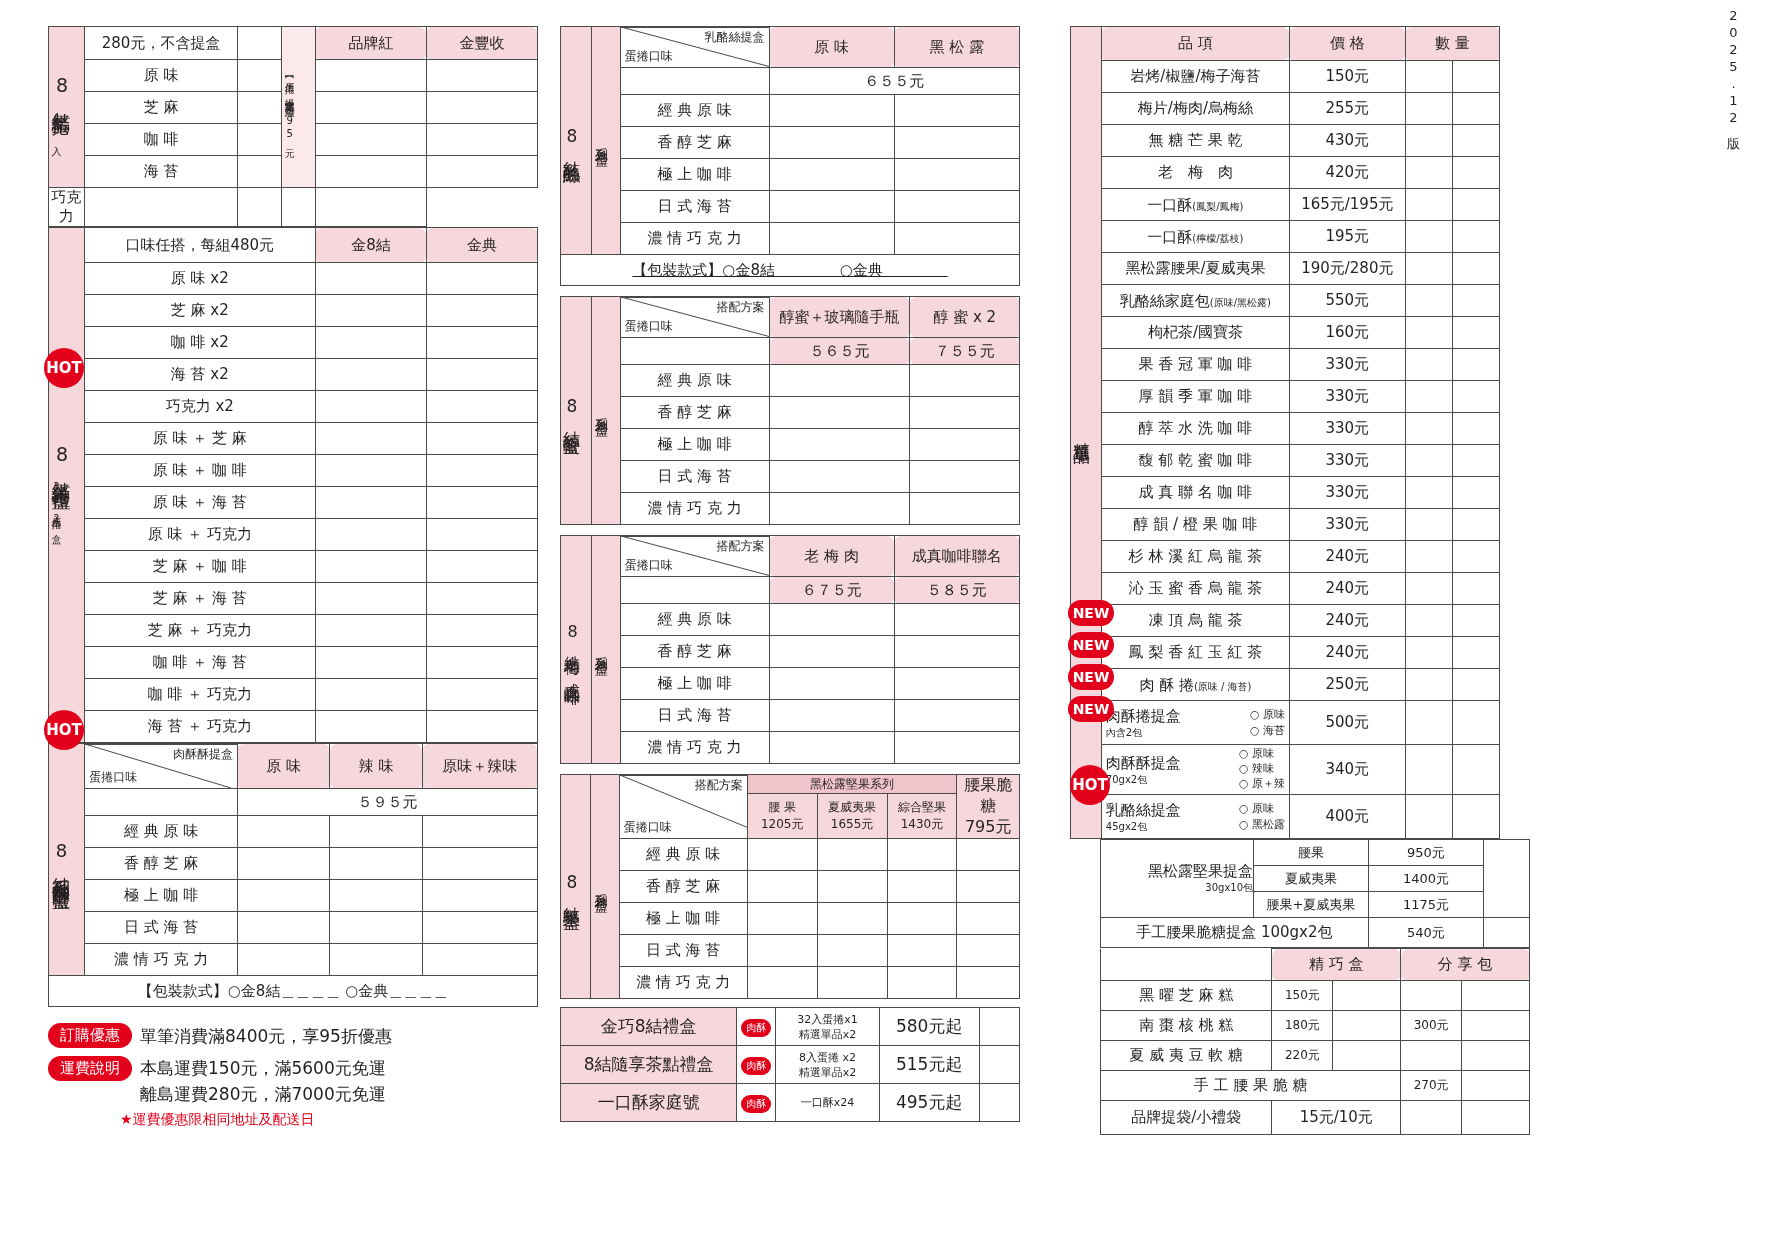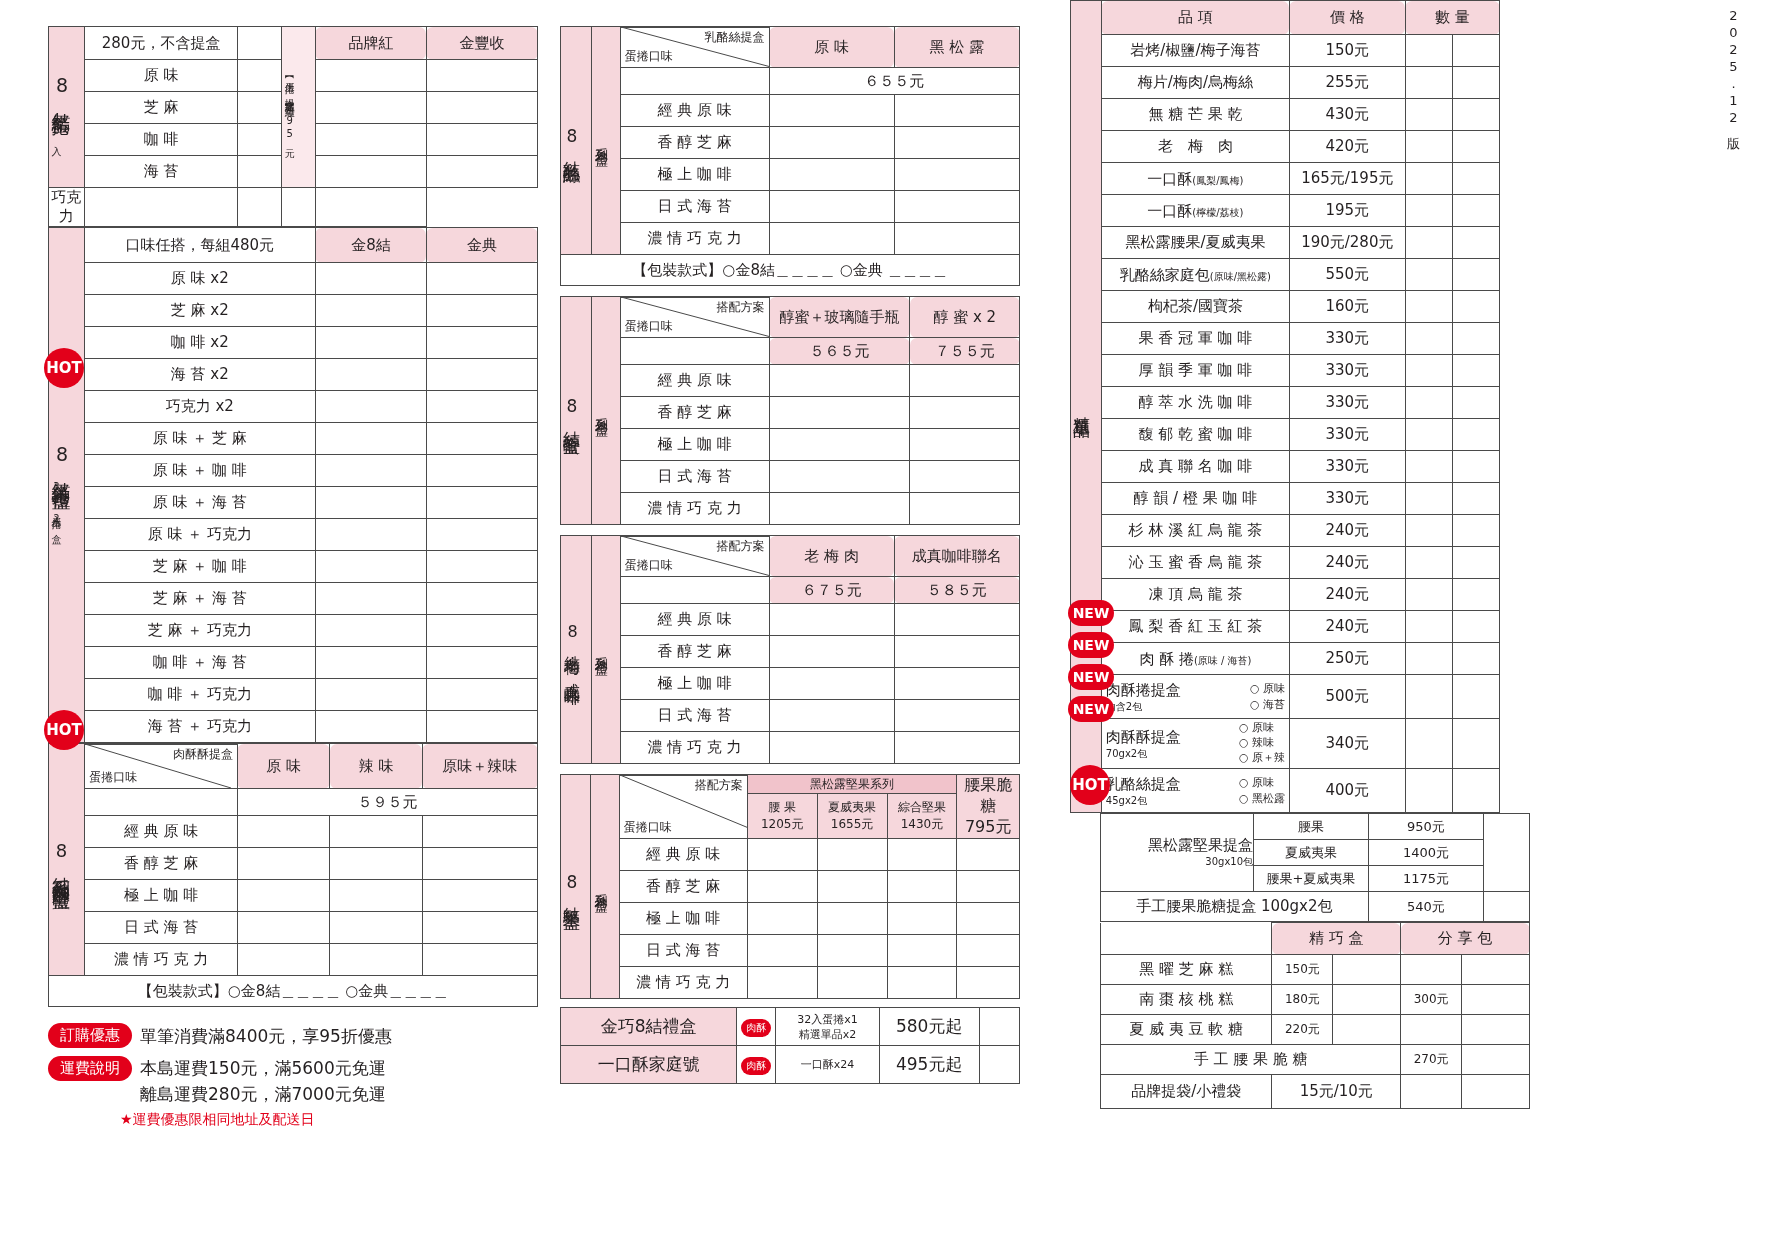--- a/index.html
+++ b/index.html
@@ -305,21 +305,21 @@
             <td class="r cellh">日 式 海 苔</td>
             <td></td>
             <td></td>
           </tr>
       <tr>
             <td class="r cellh">濃 情 巧 克 力</td>
             <td></td>
             <td></td>
           </tr>
       <tr>
-        <td colspan="5" class="hdr-cell" style="height:30px;">【包裝款式】○金8結＿＿＿＿   ○金典 ＿＿＿＿</td>
+        <td colspan="5" class="hdr-cell" style="height:30px;text-decoration:underline;">【包裝款式】○金8結＿＿＿＿   ○金典 ＿＿＿＿</td>
       </tr>
     </tbody>
       </table>
 
     <div style="height:10px;"></div>
 
     <table style="width:460px;">
       <tbody>
           <tr>
         <td class="pink" rowspan="7" style="width:30px;">
@@ -509,32 +509,40 @@
         <td class="pink" style="width:178px;font-size:17px;">金巧8結禮盒</td>
         <td style="width:38px;">
           <span style="display:inline-block;background:#e2001a;color:#fff;font-size:10px;border-radius:9px;padding:2px 5px;">肉酥</span>
         </td>
         <td style="width:104px;font-size:11px;white-space:pre-line;">32入蛋捲x1
 精選單品x2</td>
         <td style="width:100px;font-size:17px;">580元起</td>
         <td style="width:40px;"></td>
       </tr>
       <tr style="height:38px;">
+        <td class="pink" style="font-size:17px;">8結隨享茶點禮盒</td>
+        <td><span style="display:inline-block;background:#e2001a;color:#fff;font-size:10px;border-radius:9px;padding:2px 5px;">肉酥</span></td>
+        <td style="font-size:11px;white-space:pre-line;">8入蛋捲 x2
+精選單品x2</td>
+        <td style="font-size:17px;">515元起</td>
+        <td></td>
+      </tr>
+      <tr style="height:38px;">
         <td class="pink" style="font-size:17px;">一口酥家庭號</td>
         <td><span style="display:inline-block;background:#e2001a;color:#fff;font-size:10px;border-radius:9px;padding:2px 5px;">肉酥</span></td>
         <td style="font-size:11px;white-space:pre-line;">一口酥x24</td>
         <td style="font-size:17px;">495元起</td>
         <td></td>
       </tr>
     </tbody>
       </table>
   </div>
 
   <div class="col" id="colC">
-    <table style="width:430px;">
+    <table style="width:430px;margin-top:26px;">
       <tbody>
           <tr style="height:34px;">
         <td class="pink" rowspan="24" style="width:30px;">
           <div class="vtxt" style="font-size:17px;">精選單品</div>
         </td>
         <td class="pink hdr-cell" style="width:190px;">品 項</td>
         <td class="pink hdr-cell" style="width:116px;">價 格</td>
         <td class="pink hdr-cell" style="width:94px;" colspan="2">數 量</td>
       </tr>
 

